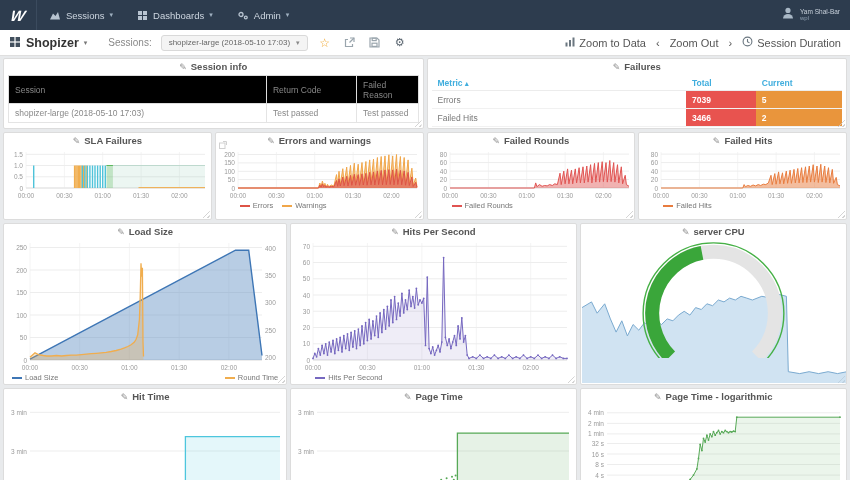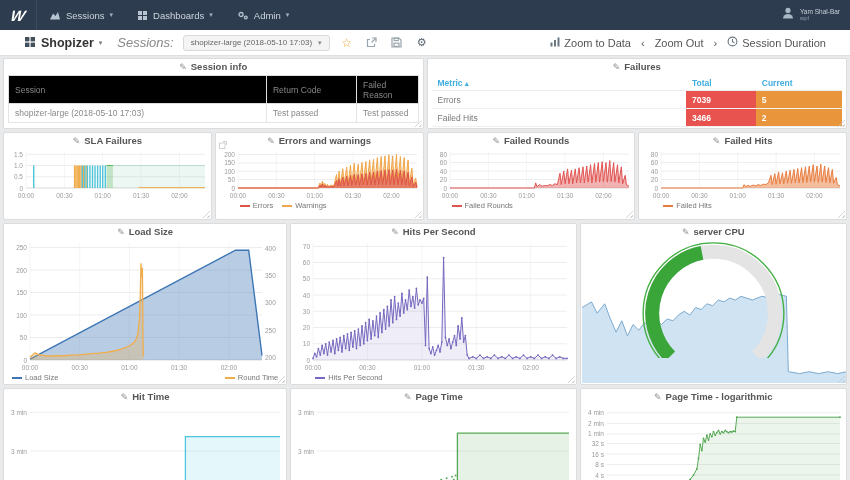--- a/index.html
+++ b/index.html
@@ -9,24 +9,24 @@
   .logo{width:36px;display:flex;align-items:center;justify-content:center;border-right:1px solid #3b4b5e;}
   .logo .w{font-style:italic;font-weight:bold;font-size:15px;color:#fff;transform:skewX(-12deg);}
   .nav-items{display:flex;align-items:stretch;}
   .nav-item{display:flex;align-items:center;gap:5px;padding:0 12px;font-size:9.5px;cursor:pointer;}
   .nav-item svg{display:block;}
   .caret{font-size:7px;color:#9fb0c0;}
   .nav-user{margin-left:auto;display:flex;align-items:center;gap:5px;padding:0 10px;}
   .nav-user .uname{font-size:6.5px;color:#c9d2dc;line-height:7.5px;}
   .nav-user .uorg{font-size:6px;color:#8d9fb0;line-height:7px;}
   
-  .toolbar{height:25px;background:#fff;border-bottom:1px solid #dfdfdf;display:flex;align-items:center;padding:0 24px;gap:9px;}
+  .toolbar{height:25px;background:#fff;border-bottom:1px solid #dfdfdf;display:flex;align-items:center;padding:0 9px;gap:9px;}
   .app-switch{display:flex;align-items:center;gap:5px;cursor:pointer;}
   .app-name{font-size:12.5px;font-weight:bold;color:#333;}
-  .tb-label{font-size:13px;color:#888;margin-left:6px;font-style:italic;}
+  .tb-label{font-size:10px;color:#888;margin-left:12px;}
   .session-select{display:flex;align-items:center;gap:6px;background:#f4f4f4;border:1px solid #d9d9d9;border-radius:3px;padding:2.5px 7px;font-size:8px;color:#666;cursor:pointer;}
   .tb-icon{display:flex;align-items:center;justify-content:center;width:16px;cursor:pointer;}
   .star{color:#f0a832;font-size:12px;line-height:12px;}
   .gearch{color:#5b6670;font-size:11px;line-height:11px;}
   .tb-right{margin-left:auto;display:flex;align-items:center;gap:10px;}
   .tb-btn{display:flex;align-items:center;gap:4px;font-size:11px;color:#555;cursor:pointer;}
   .chev{font-size:11px;color:#555;line-height:10px;}
   
   .content{padding:2px 3px;display:flex;flex-direction:column;gap:3px;}
   .row{display:flex;gap:3px;}

